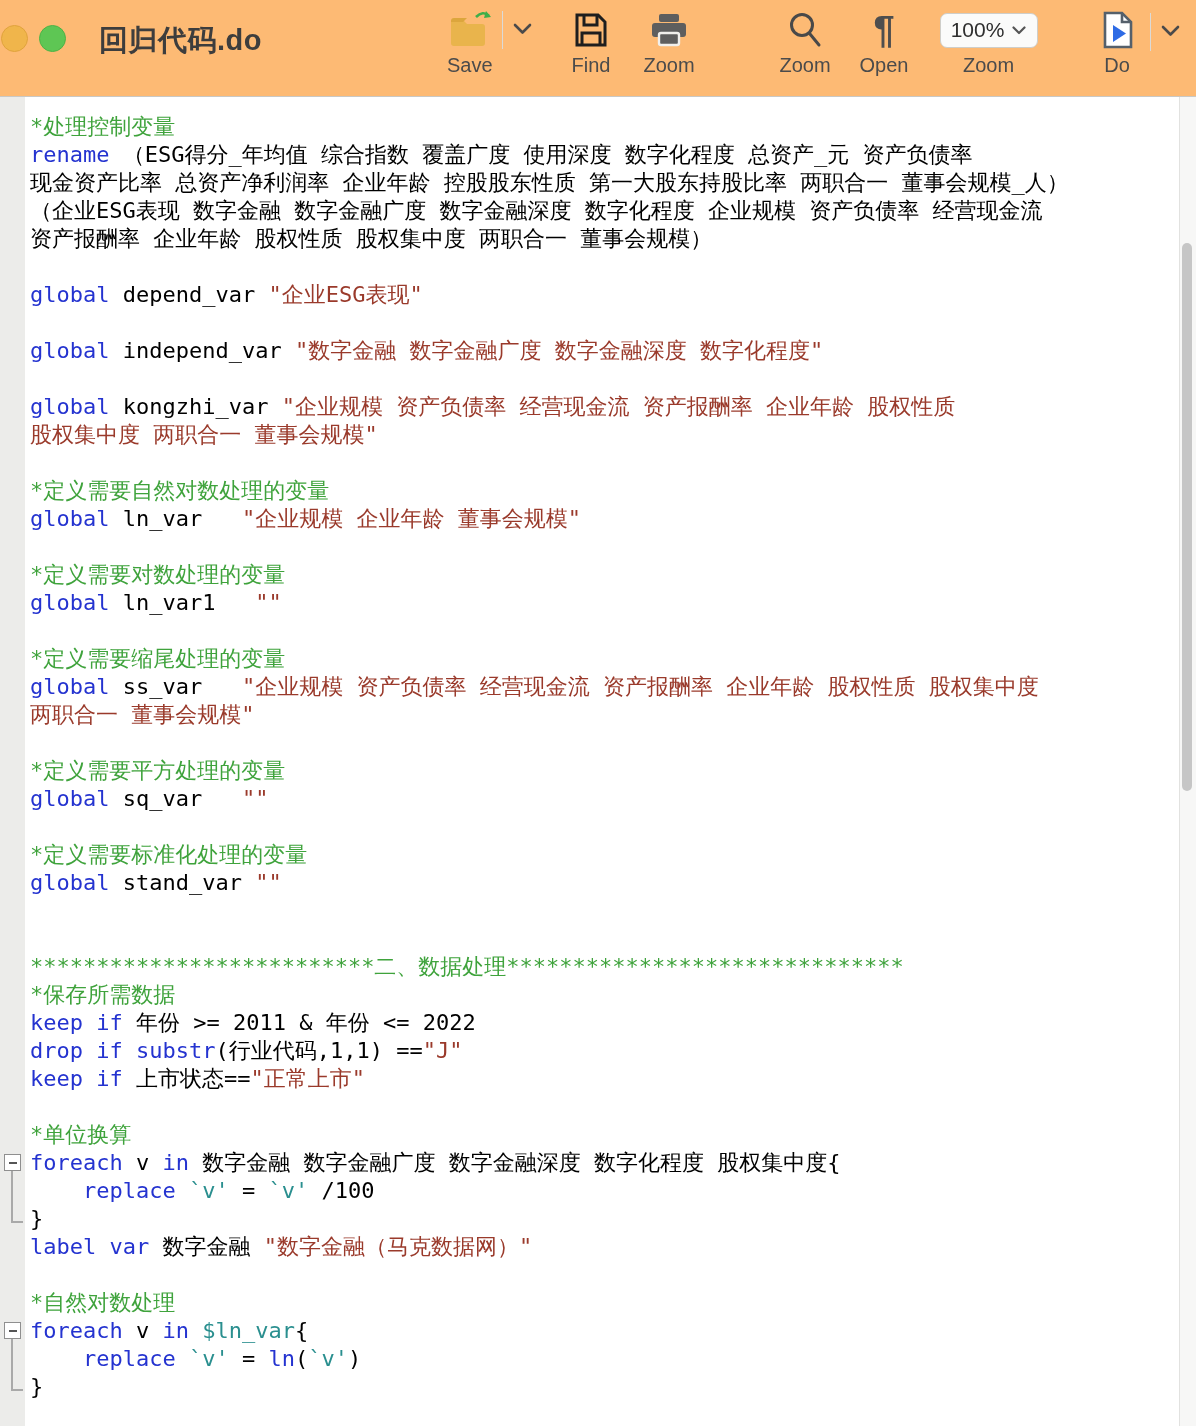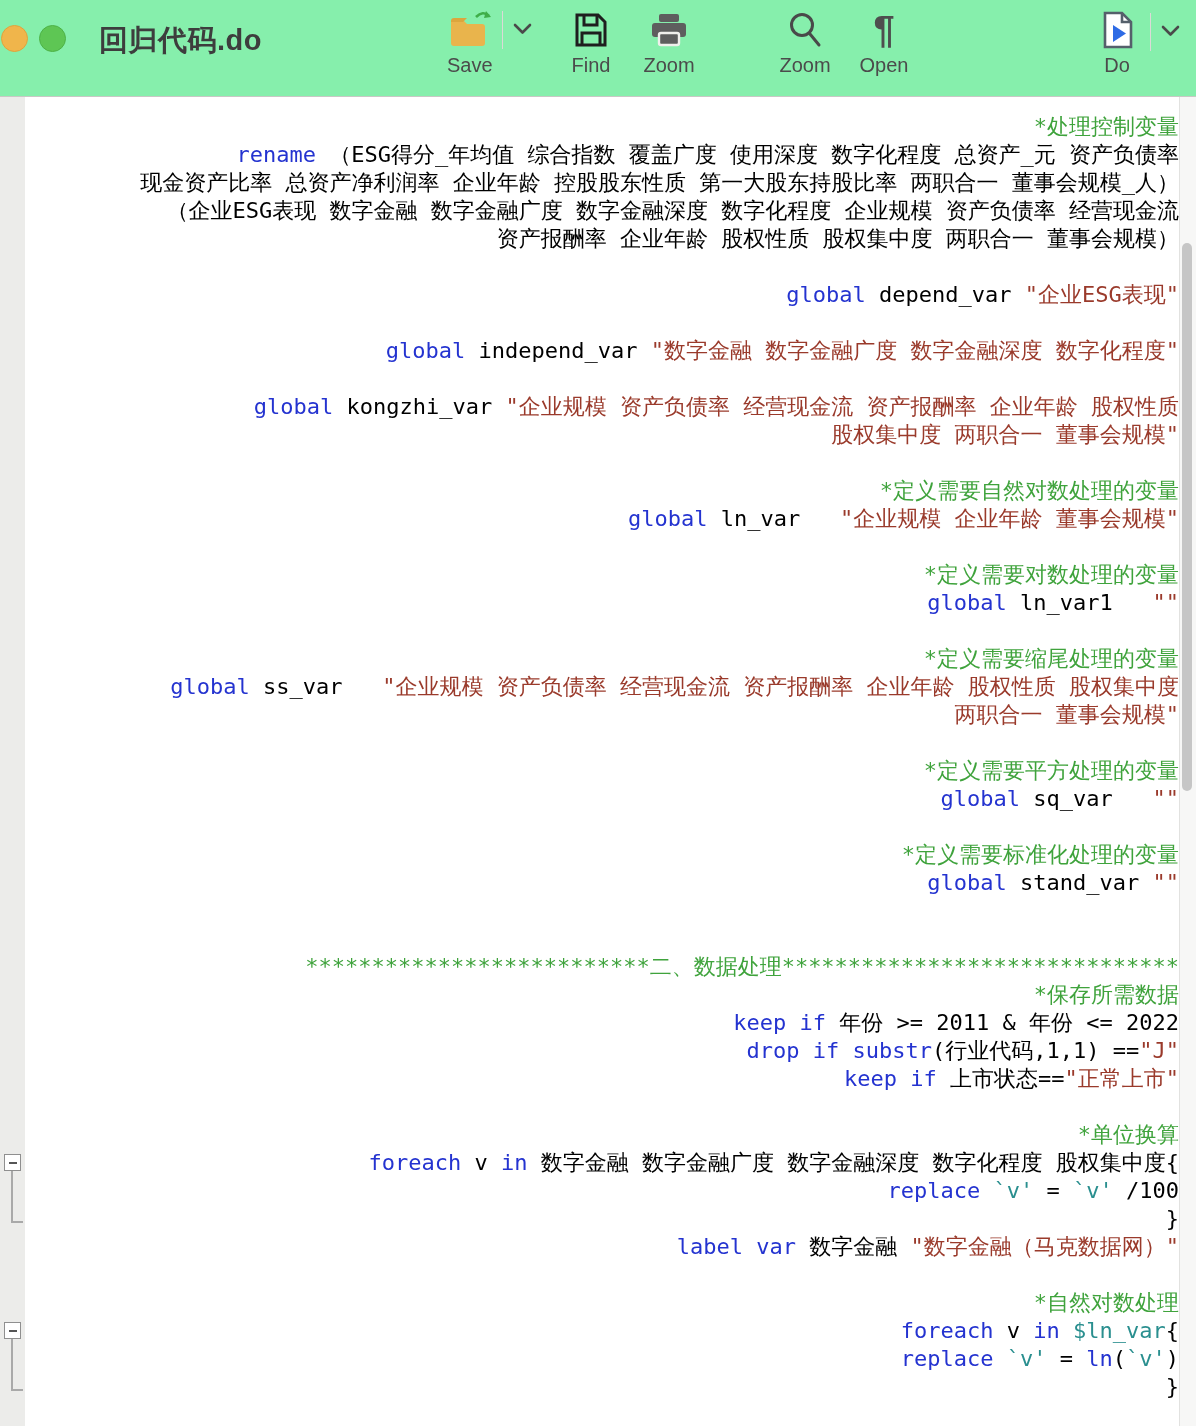--- a/index.html
+++ b/index.html
@@ -1,37 +1,37 @@
 <!DOCTYPE html>
 <html><head>
 <meta charset="utf-8">
 <style>
   html,body{margin:0;padding:0;width:1196px;height:1426px;overflow:hidden;background:#ffffff;
             font-family:"Liberation Sans", sans-serif;}
   
-  .titlebar{position:absolute;left:0;top:0;width:1196px;height:96px;background:#86efac;
+  .titlebar{position:absolute;left:0;top:0;width:1196px;height:96px;background:#fdba74;
             border-bottom:1px solid #c9c8c5;}
   .tl{position:absolute;width:25px;height:25px;border-radius:50%;top:25px;}
   .tl.yellow{left:1px;background:#f0b54b;border:1px solid #e0a33c;}
   .tl.green{left:39px;background:#5ec654;border:1px solid #4db246;}
   .win-title{position:absolute;left:99px;top:21px;font-size:29px;font-weight:600;color:#3d3d3d;
              letter-spacing:.5px;}
   .tgroup{position:absolute;top:7px;display:flex;flex-direction:column;align-items:center;cursor:default;}
   .ticon{height:46px;display:flex;align-items:center;justify-content:center;}
   .tlabel{font-size:20px;color:#4b4b4b;margin-top:1px;}
   .sep{width:1px;height:38px;background:#dbdad7;}
   .pilcrow{font-size:38px;color:#4e4e4e;font-weight:600;line-height:40px;}
   .zoom-pill{width:96px;height:33px;border:1.5px solid #cfcec9;border-radius:7px;background:#fbfbfa;
              display:flex;align-items:center;justify-content:center;gap:8px;font-size:21px;color:#2f2f2f;}
   .open-wrap{position:absolute;left:447px;top:7px;display:flex;align-items:flex-start;}
   .open-main{display:flex;flex-direction:column;align-items:center;}
   .open-side{display:flex;align-items:center;height:46px;margin-left:9px;}
   .do-drop{position:absolute;left:1150px;top:12px;display:flex;align-items:center;gap:10px;height:40px;}
   
-  .editor{position:absolute;left:0;top:97px;width:1196px;height:1329px;background:#ffffff;text-align:right;}
+  .editor{position:absolute;left:0;top:97px;width:1196px;height:1329px;background:#ffffff;}
   .gutter{position:absolute;left:0;top:0;bottom:0;width:25px;background:#ececea;}
   .code{position:absolute;left:0;top:0;right:17px;bottom:0;padding:16px 0 0 30px;
         font-family:"DejaVu Sans Mono", monospace;font-size:22px;line-height:28px;
         white-space:pre;overflow:hidden;}
   .line{height:28px;}
   .fold-box{position:absolute;width:15px;height:15px;border:1.5px solid #8f8f8f;background:#ffffff;
             display:flex;align-items:center;justify-content:center;z-index:3;}
   .fold-box i{display:block;width:8px;height:2px;background:#555;}
   .fold-line{position:absolute;width:10px;border-left:2px solid #a9a9a9;border-bottom:2px solid #a9a9a9;z-index:2;}
   
@@ -100,20 +100,31 @@
     <div class="tlabel">Zoom</div>
   </div>
 
   <div class="tgroup" style="left:856px;width:56px;">
     <div class="ticon">
         <span class="pilcrow">¶</span>
       </div>
     <div class="tlabel">Open</div>
   </div>
 
+  <div class="tgroup" style="left:938px;width:101px;">
+    <div class="ticon">
+      <div class="zoom-pill">
+        <span>100%</span>
+        <svg width="14" height="9">
+            <polyline points="1.5,1.5 7,7 12.5,1.5" fill="none" stroke="#555" stroke-width="2.2" stroke-linecap="round" stroke-linejoin="round"></polyline>
+          </svg>
+      </div>
+    </div>
+    <div class="tlabel">Zoom</div>
+  </div>
 
   <div class="tgroup" style="left:1095px;width:44px;">
     <div class="ticon">
       <svg width="31" height="38" viewBox="0 0 31 38">
         <path d="M3 2 h17 l9 9 v25 H3 z" fill="#ffffff" stroke="#55606b" stroke-width="2.6"></path>
         <path d="M20 2 v9 h9" fill="none" stroke="#55606b" stroke-width="2.6"></path>
         <polygon points="11,14 24,22.5 11,31" fill="#2e6be5"></polygon>
       </svg>
     </div>
     <div class="tlabel">Do</div>

